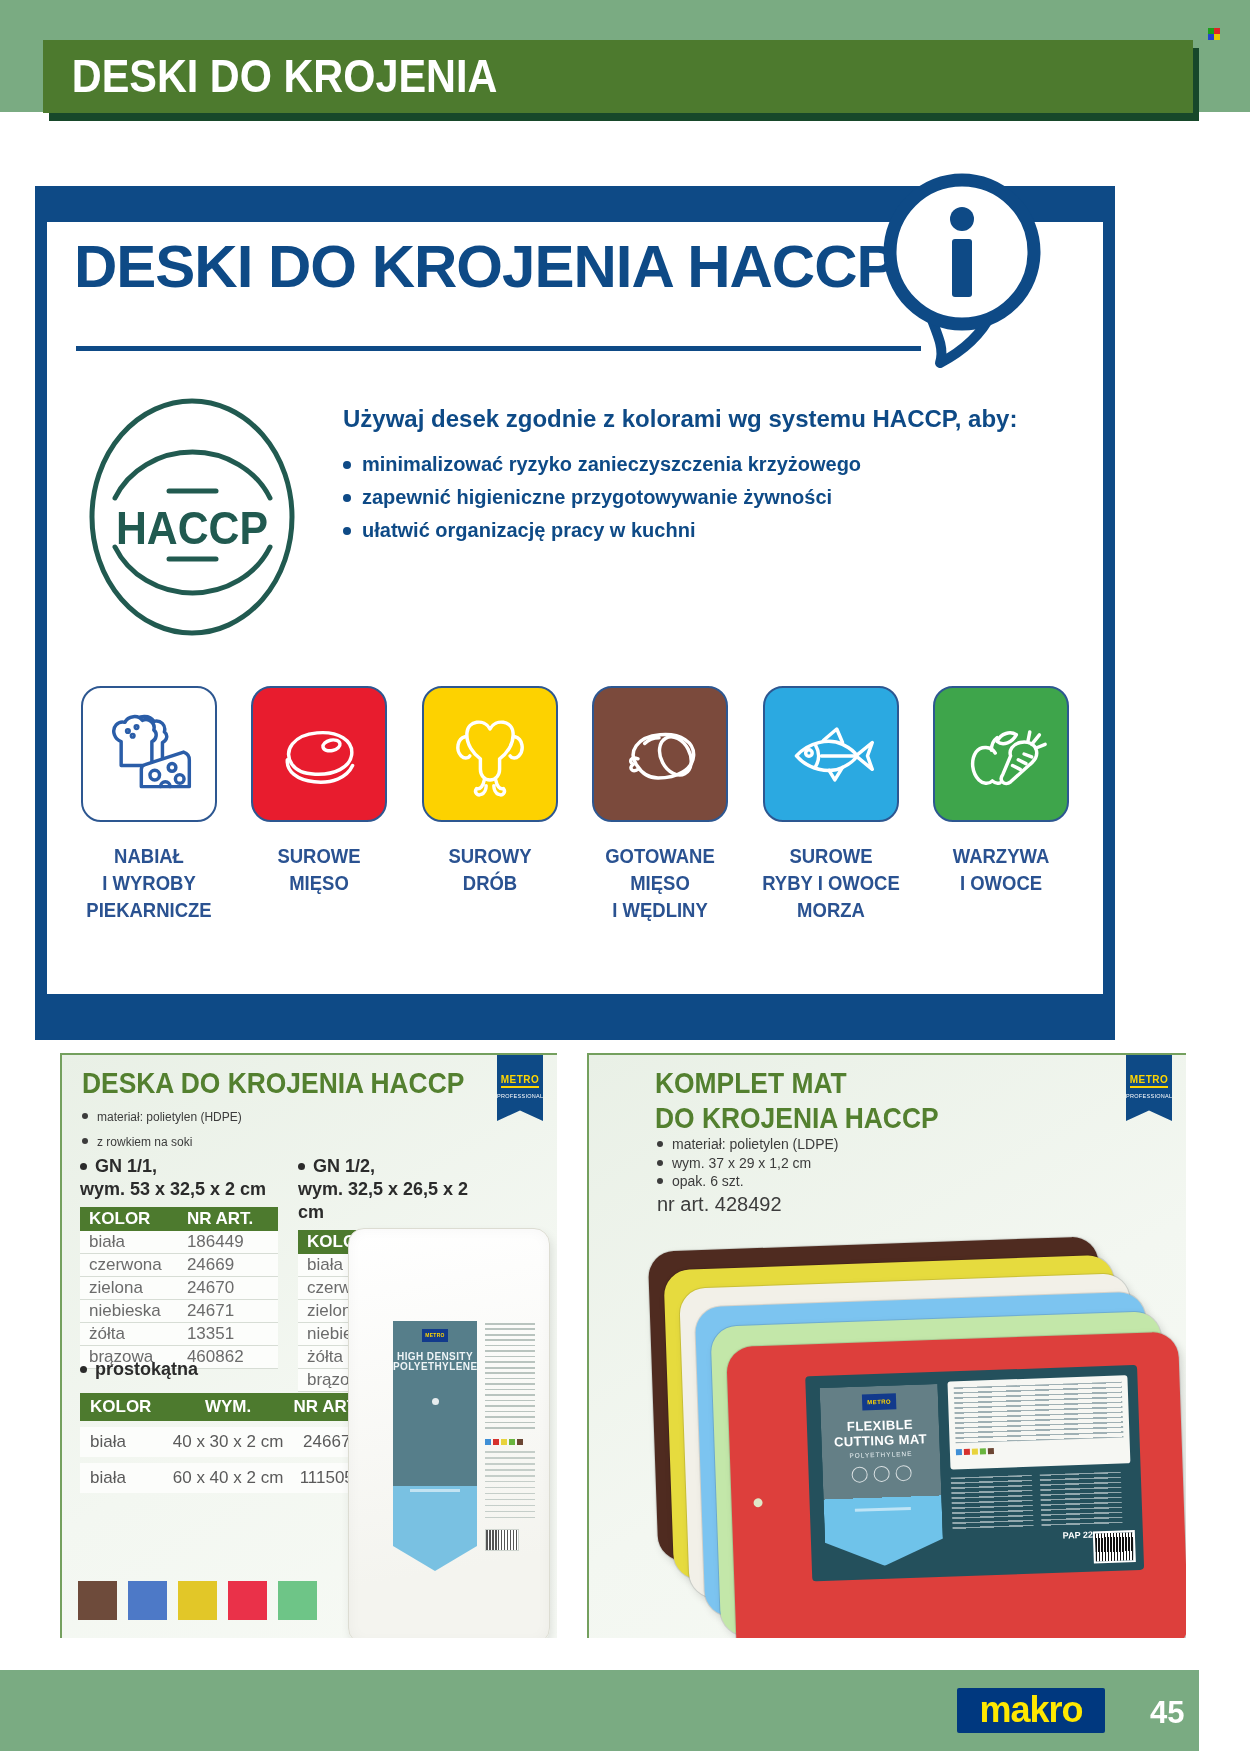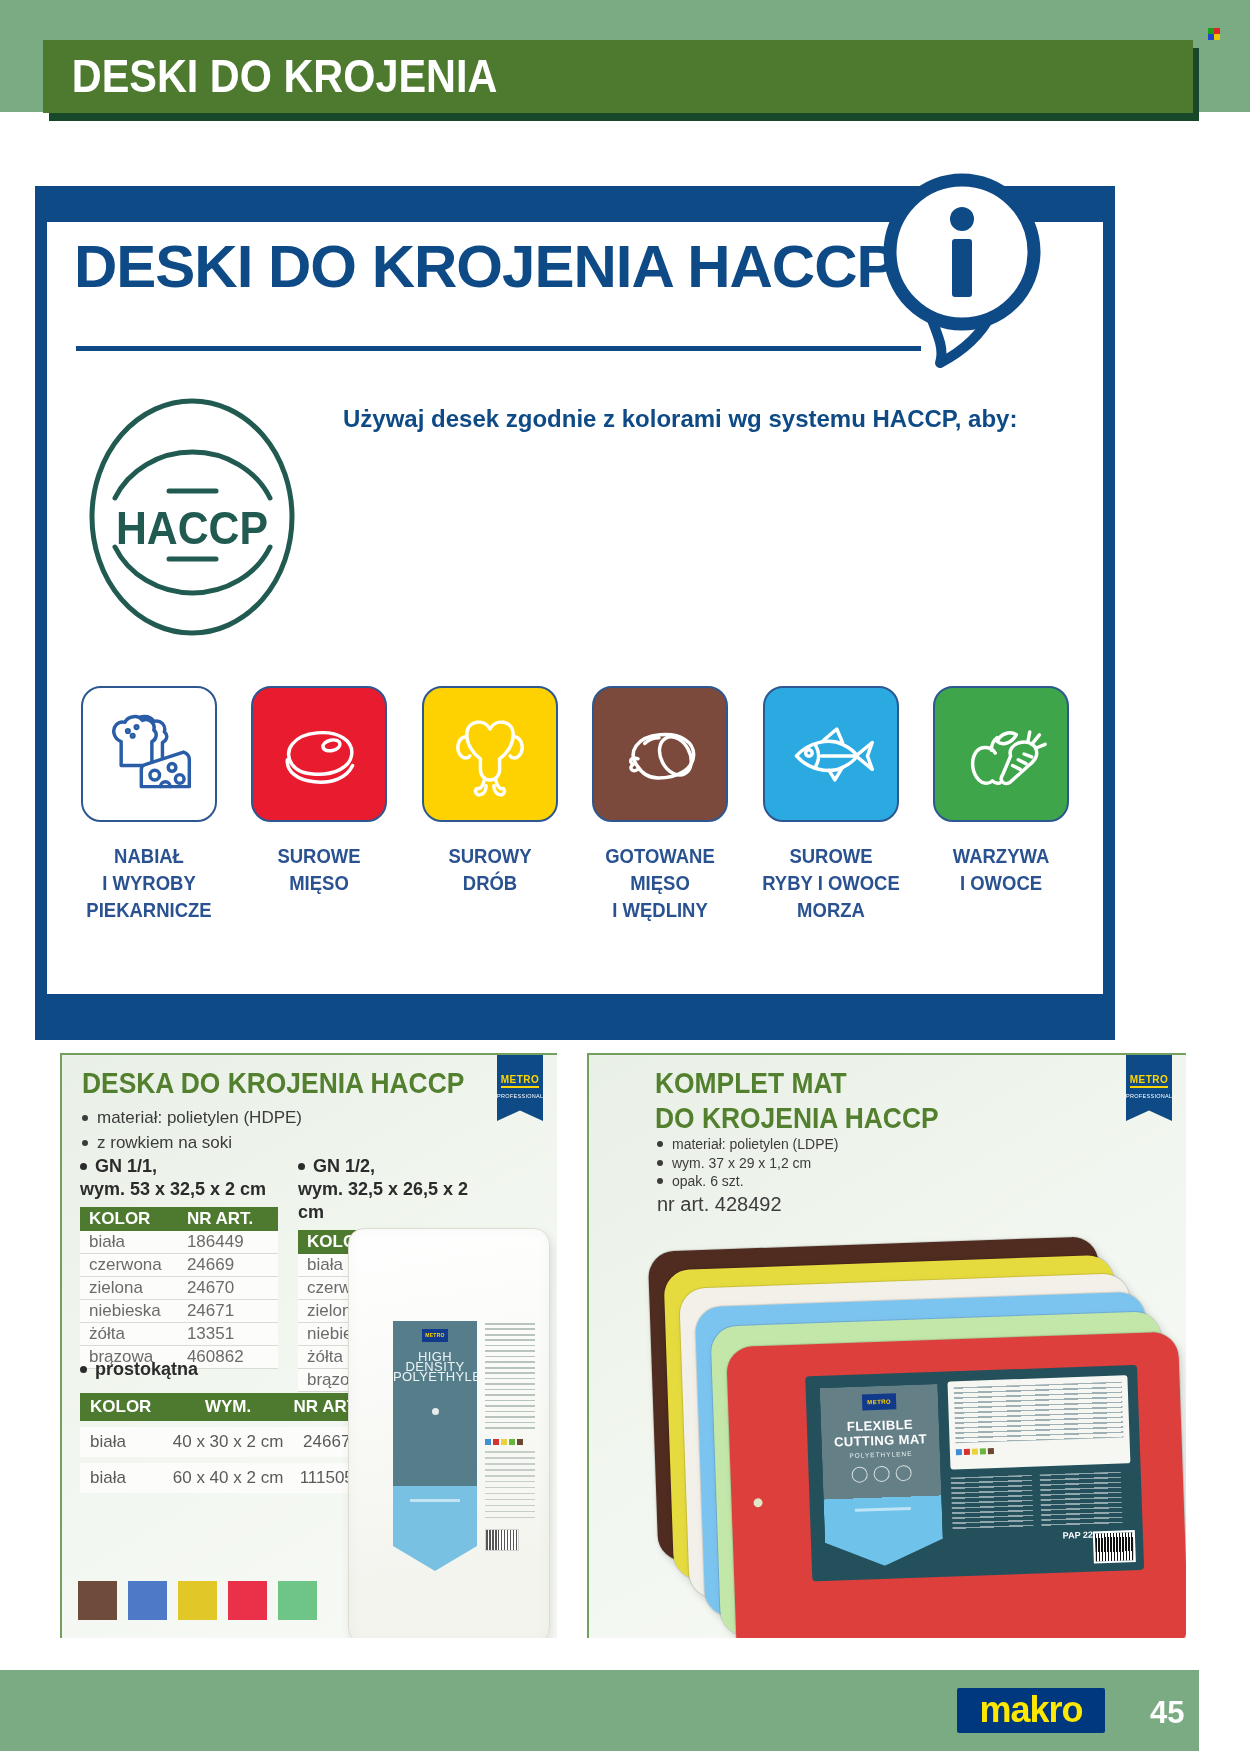--- a/index.html
+++ b/index.html
@@ -55,21 +55,21 @@
                clip-path:polygon(0 0,100% 0,100% 100%,50% 84%,0 100%);text-align:center;box-sizing:border-box;padding-top:14px;}
   .metro-name{display:inline-block;color:#ffd500;font-weight:bold;font-size:10px;letter-spacing:.5px;
               border-bottom:2px solid #ffd500;padding-bottom:1px;}
   .metro-sub{color:#fff;font-size:5.5px;margin-top:5px;letter-spacing:.3px;}
 
   .p-title{position:absolute;left:20px;top:10px;color:#53802f;font-size:30px;font-weight:bold;
            line-height:35px;white-space:nowrap;transform:scaleX(.88);transform-origin:left top;}
   .product.right .p-title{left:66px;}
   .features{position:absolute;margin:0;padding:0;list-style:none;color:#3c3c3c;}
   .product.left .features{left:20px;top:50px;}
-  .product.left .features li{font-size:17px;line-height:25px;}
+  .product.left .features li{font-size:12px;line-height:25px;}
   .product.right .features{left:68px;top:80px;}
   .product.right .features li{font-size:14px;line-height:18.6px;}
   .features li::before{content:"";display:inline-block;width:6px;height:6px;border-radius:50%;
         background:#3c3c3c;margin-right:9px;vertical-align:2px;}
   .art-no{position:absolute;left:68px;top:138px;font-size:20px;color:#3c3c3c;}
 
   .variant-col{position:absolute;top:100px;width:200px;}
   .variant-col.v1{left:18px;}
   .variant-col.v2{left:236px;}
   .gn-name,.gn-dim{font-size:18px;font-weight:bold;color:#2b2b2b;line-height:23px;}
@@ -98,21 +98,21 @@
 
   
   .board{position:absolute;left:286px;top:173px;width:200px;height:414px;border-radius:16px;
          background:linear-gradient(170deg,#ffffff 0%,#f4f4ef 80%);border:1px solid #dcdcd2;
          box-shadow:2px 5px 10px rgba(0,0,0,.10), inset 0 0 14px rgba(0,0,0,.04);}
   .board-pennant{position:absolute;left:44px;top:92px;width:84px;height:250px;
          background:linear-gradient(180deg,#567e8a 0%,#567e8a 66%,#79c1e2 66%);
          clip-path:polygon(0 0,100% 0,100% 90%,50% 100%,0 90%);text-align:center;}
   .bp-tag{width:26px;height:13px;background:#123a8c;margin:8px auto 10px;color:#ffd500;
          font-size:5px;font-weight:bold;line-height:13px;letter-spacing:.3px;}
-  .bp-line{color:#eef4f6;font-size:13px;font-weight:normal;letter-spacing:.4px;line-height:10px;}
+  .bp-line{color:#eef4f6;font-size:10px;font-weight:bold;letter-spacing:.4px;line-height:10px;}
   .bp-dot{width:7px;height:7px;border-radius:50%;background:rgba(255,255,255,.85);margin:26px auto 0;}
   .bp-bar{width:50px;height:3px;background:rgba(255,255,255,.55);margin:84px auto 0;}
   .board-panel{position:absolute;left:136px;top:94px;width:50px;height:246px;}
   .bpan-stripes{height:110px;background:repeating-linear-gradient(180deg,#b9c4bf 0 1.5px,transparent 1.5px 5.5px);}
   .chip-row{display:flex;gap:2px;margin:6px 0;}
   .chip{width:6px;height:6px;}
   .chip.c1{background:#3f8fd6;} .chip.c2{background:#d6322e;} .chip.c3{background:#e8d33c;}
   .chip.c4{background:#69b53e;} .chip.c5{background:#6b4633;}
   .bpan-stripes2{height:70px;background:repeating-linear-gradient(180deg,#c5cec9 0 1.5px,transparent 1.5px 6px);}
   .bpan-barcode{width:32px;height:20px;margin-top:8px;border:1px solid #cfd5cf;
@@ -181,20 +181,25 @@
     <svg class="haccp-logo" viewBox="0 0 215 245" fill="none" stroke="#215a50" stroke-width="5" stroke-linecap="round">
       <ellipse cx="107" cy="122" rx="100" ry="116"></ellipse>
       <path d="M30,103 A85,78 0 0 1 185,103"></path>
       <path d="M84,96 H131"></path>
       <text x="107" y="149" text-anchor="middle" font-size="46" font-weight="bold" fill="#215a50" stroke="none" textLength="152" lengthAdjust="spacingAndGlyphs">HACCP</text>
       <path d="M84,164 H131"></path>
       <path d="M30,152 A85,78 0 0 0 185,152"></path>
     </svg>
 
     <div class="intro">Używaj desek zgodnie z kolorami wg systemu HACCP, aby:</div>
+    <ul class="intro-bullets">
+      <li>minimalizować ryzyko zanieczyszczenia krzyżowego</li>
+      <li>zapewnić higieniczne przygotowywanie żywności</li>
+      <li>ułatwić organizację pracy w kuchni</li>
+    </ul>
 
     <div class="categories">
 
       <div class="cat">
         <div class="cat-square light" style="background-color: rgb(255, 255, 255);">
           <svg viewBox="0 0 100 100" fill="none" stroke="currentColor" stroke-width="3.6" stroke-linecap="round" stroke-linejoin="round">
             <path d="M34,17 c5,-8 17,-8 21,-1 c7,-2 13,4 11,11 c4,3 3,9 -2,11 l0,22 -9,0"></path>
             <path fill="#fff" d="M14,30 c-3,-8 4,-15 11,-13 c3,-7 14,-8 18,-2 c7,-3 14,3 12,10 c4,3 3,10 -2,12 l0,25 -32,0 0,-25 c-3,-1 -6,-4 -7,-7 z"></path>
             <circle cx="28" cy="26" r="1.4"></circle>
               <circle cx="37" cy="22" r="1.4"></circle>

